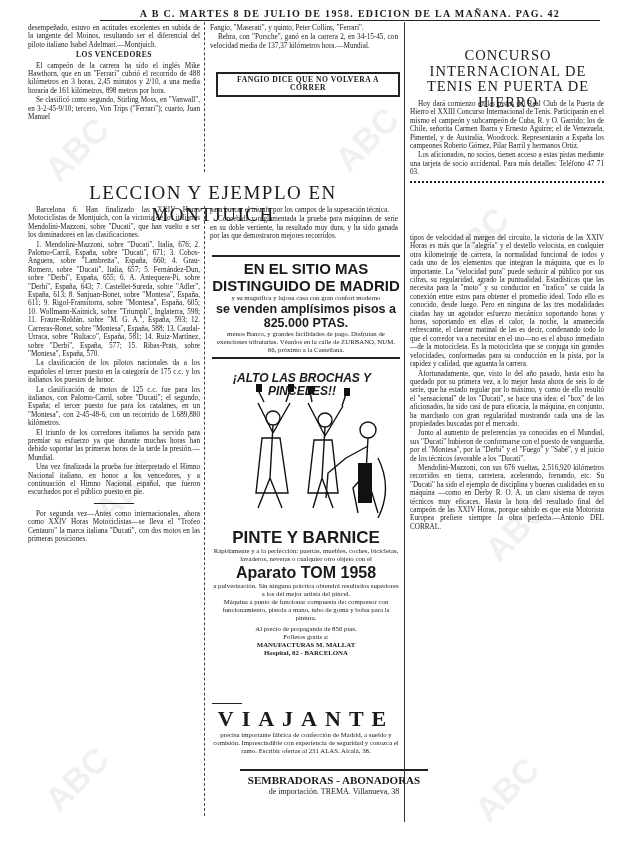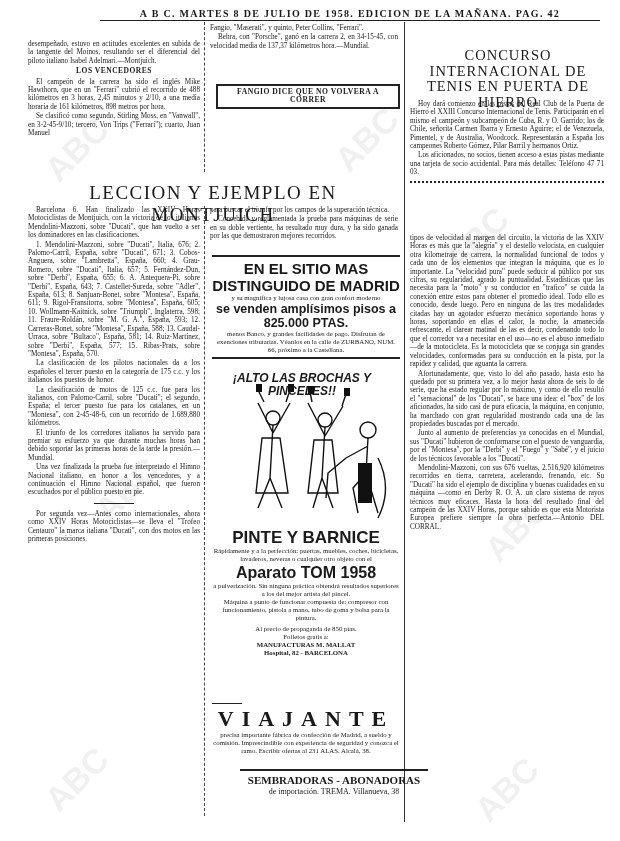--- a/index.html
+++ b/index.html
@@ -35,35 +35,35 @@
   <div class="watermark" style="left:330px;top:120px;">ABC</div>
   <div class="watermark" style="left:440px;top:220px;">ABC</div>
   <div class="watermark" style="left:90px;top:470px;">ABC</div>
   <div class="watermark" style="left:480px;top:510px;">ABC</div>
   <div class="watermark" style="left:40px;top:760px;">ABC</div>
   <div class="watermark" style="left:470px;top:770px;">ABC</div>
 
   <div class="masthead">A B C. MARTES 8 DE JULIO DE 1958. EDICION DE LA MAÑANA. PAG. 42</div>
   <div class="rule"></div>
 
-  <div class="col" style="left:28px;top:40px;width:172px;">
+  <div class="col" style="left:28px;top:24px;width:172px;">
     <p style="text-indent:0">desempeñado, estuvo en actitudes excelentes en subida de la tangente del Moinos, resultando ser el diferencial del piloto italiano Isabel Adelmari.—Montjuich.</p>
     <div class="subhead">LOS VENCEDORES</div>
     <p>El campeón de la carrera ha sido el inglés Mike Hawthorn, que en un "Ferrari" cubrió el recorrido de 488 kilómetros en 3 horas, 2,45 minutos y 2/10, a una media horaria de 161 kilómetros, 898 metros por hora.</p>
     <p>Se clasificó como segundo, Stirling Moss, en "Vanwall", en 3-2-45-9/10; tercero, Von Trips ("Ferrari"); cuarto, Juan Manuel</p>
   </div>
 
   <div class="vrule" style="left:204px;top:22px;height:150px;"></div>
 
   <div class="col" style="left:210px;top:24px;width:188px;">
     <p style="text-indent:0">Fangio, "Maserati", y quinto, Peter Collins, "Ferrari".</p>
     <p>Behra, con "Porsche", ganó en la carrera 2, en 34-15-45, con velocidad media de 137,37 kilómetros hora.—Mundial.</p>
   </div>
 
-  <div class="box" style="left:216px;top:84px;width:172px;">
+  <div class="box" style="left:216px;top:72px;width:172px;">
     <div class="box-title">FANGIO DICE QUE NO VOLVERA A CORRER</div>
   </div>
 
   <div class="vrule" style="left:404px;top:22px;height:800px;border-left:1px solid #333;"></div>
 
   <div class="tenis-head">CONCURSO INTERNACIONAL DE TENIS EN PUERTA DE HIERRO</div>
   <div class="col" style="left:410px;top:100px;width:194px;">
     <p>Hoy dará comienzo en las pistas del Real Club de la Puerta de Hierro el XXIII Concurso Internacional de Tenis. Participarán en el mismo el campeón y subcampeón de Cuba, R. y O. Garrido; los de Chile, señorita Carmen Ibarra y Ernesto Aguirre; el de Venezuela, Pimentel, y de Australia, Woodcock. Representarán a España los campeones Roberto Gómez, Pilar Barril y hermanos Ortiz.</p>
     <p>Los aficionados, no socios, tienen acceso a estas pistas mediante una tarjeta de socio accidental. Para más detalles: Teléfono 47 71 03.</p>
     <div class="wavy"></div>

